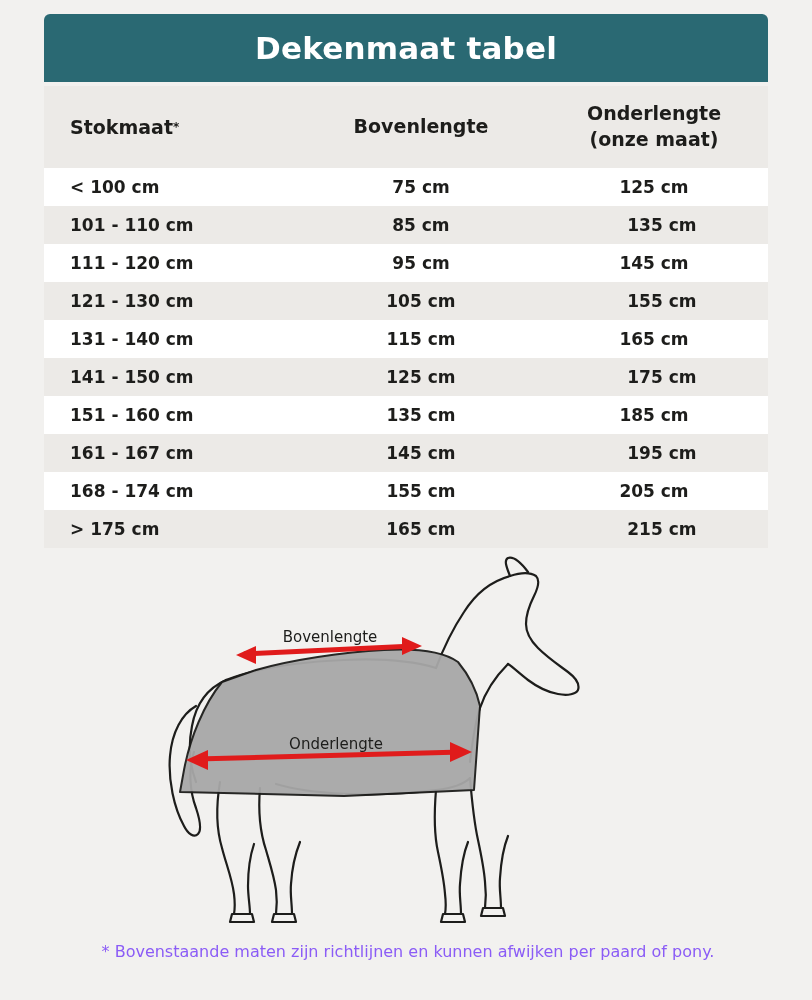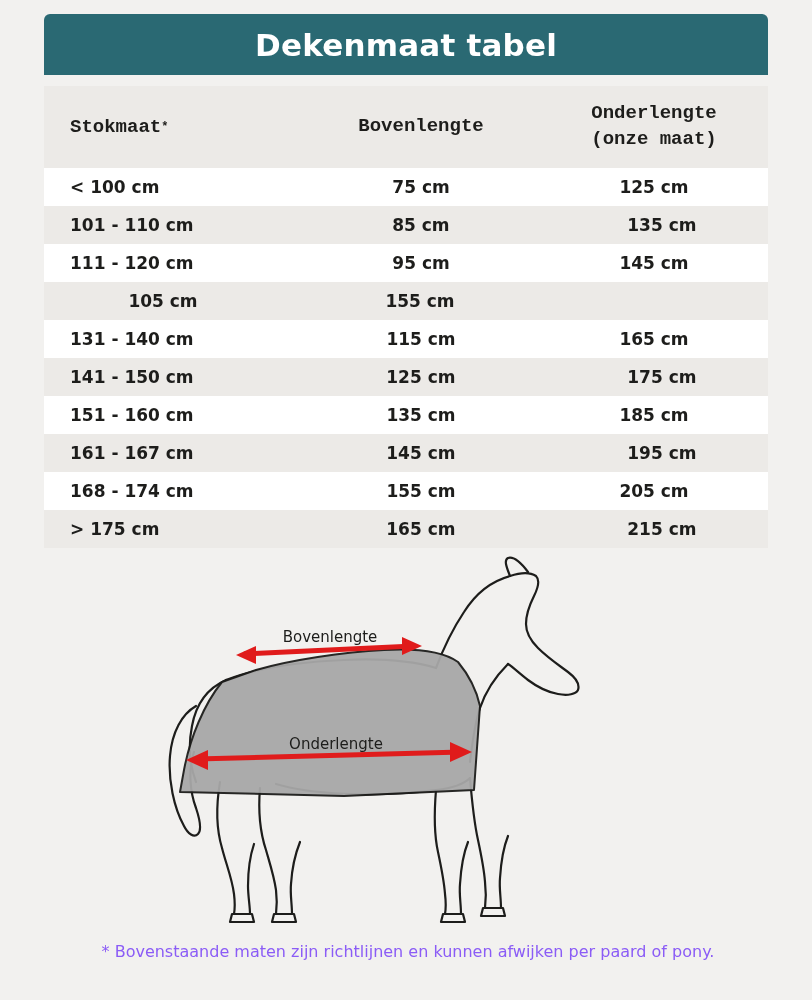--- a/index.html
+++ b/index.html
@@ -18,21 +18,21 @@
     width: 812px;
     height: 1000px;
   }
 
   
   .title-bar {
     position: absolute;
     left: 44px;
     top: 14px;
     width: 724px;
-    height: 61px;
+    height: 68px;
     background: #2a6973;
     border-radius: 6px 6px 0 0;
     display: flex;
     align-items: center;
     justify-content: center;
   }
   .title-bar .title {
     color: #ffffff;
     font-size: 31px;
     font-weight: bold;
@@ -60,21 +60,20 @@
     align-items: center;
   }
   .row .c0 { width: 258px; padding-left: 26px; }
   .row .c1 { width: 238px; justify-content: center; }
   .row .c2 { width: 228px; justify-content: center; }
 
   .head-row {
     background: #eceae7;
     height: 82px;
     align-items: flex-start;
-    font-family: Liberation Mono, monospace;
   }
   .head-row .c {
     height: 82px;
     font-size: 19px;
     align-items: center;
   }
   .head-row .c0 { padding-top: 0; align-items: center; }
   .head-col-stack {
     display: flex;
     flex-direction: column;
@@ -150,20 +149,21 @@
       <div class="c c0">101 - 110 cm</div>
       <div class="c c1">85 cm</div>
       <div class="c c2">135 cm</div>
     </div>
     <div class="row data-row odd">
       <div class="c c0">111 - 120 cm</div>
       <div class="c c1">95 cm</div>
       <div class="c c2">145 cm</div>
     </div>
     <div class="row data-row even">
+      <div class="c c0">121 - 130 cm</div>
       <div class="c c1">105 cm</div>
       <div class="c c2">155 cm</div>
     </div>
     <div class="row data-row odd">
       <div class="c c0">131 - 140 cm</div>
       <div class="c c1">115 cm</div>
       <div class="c c2">165 cm</div>
     </div>
     <div class="row data-row even">
       <div class="c c0">141 - 150 cm</div>

